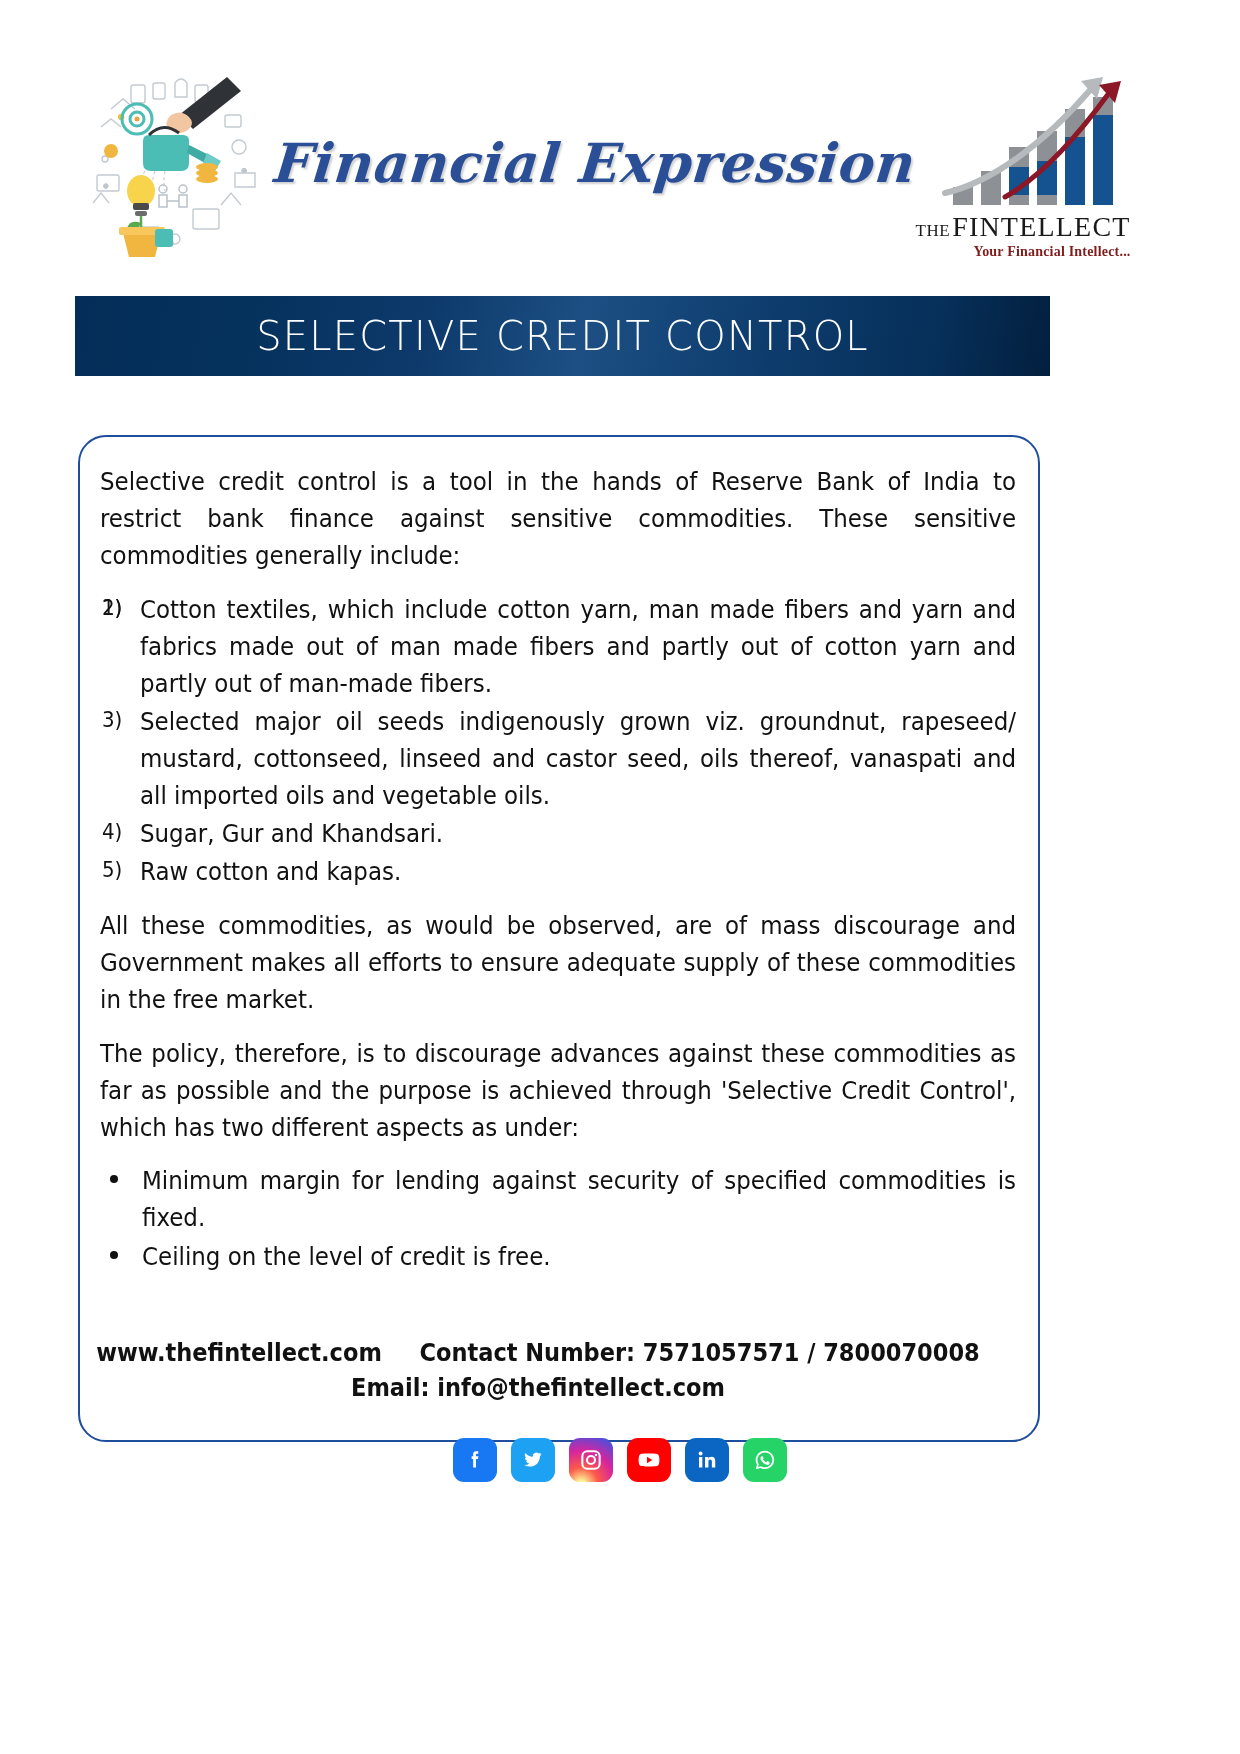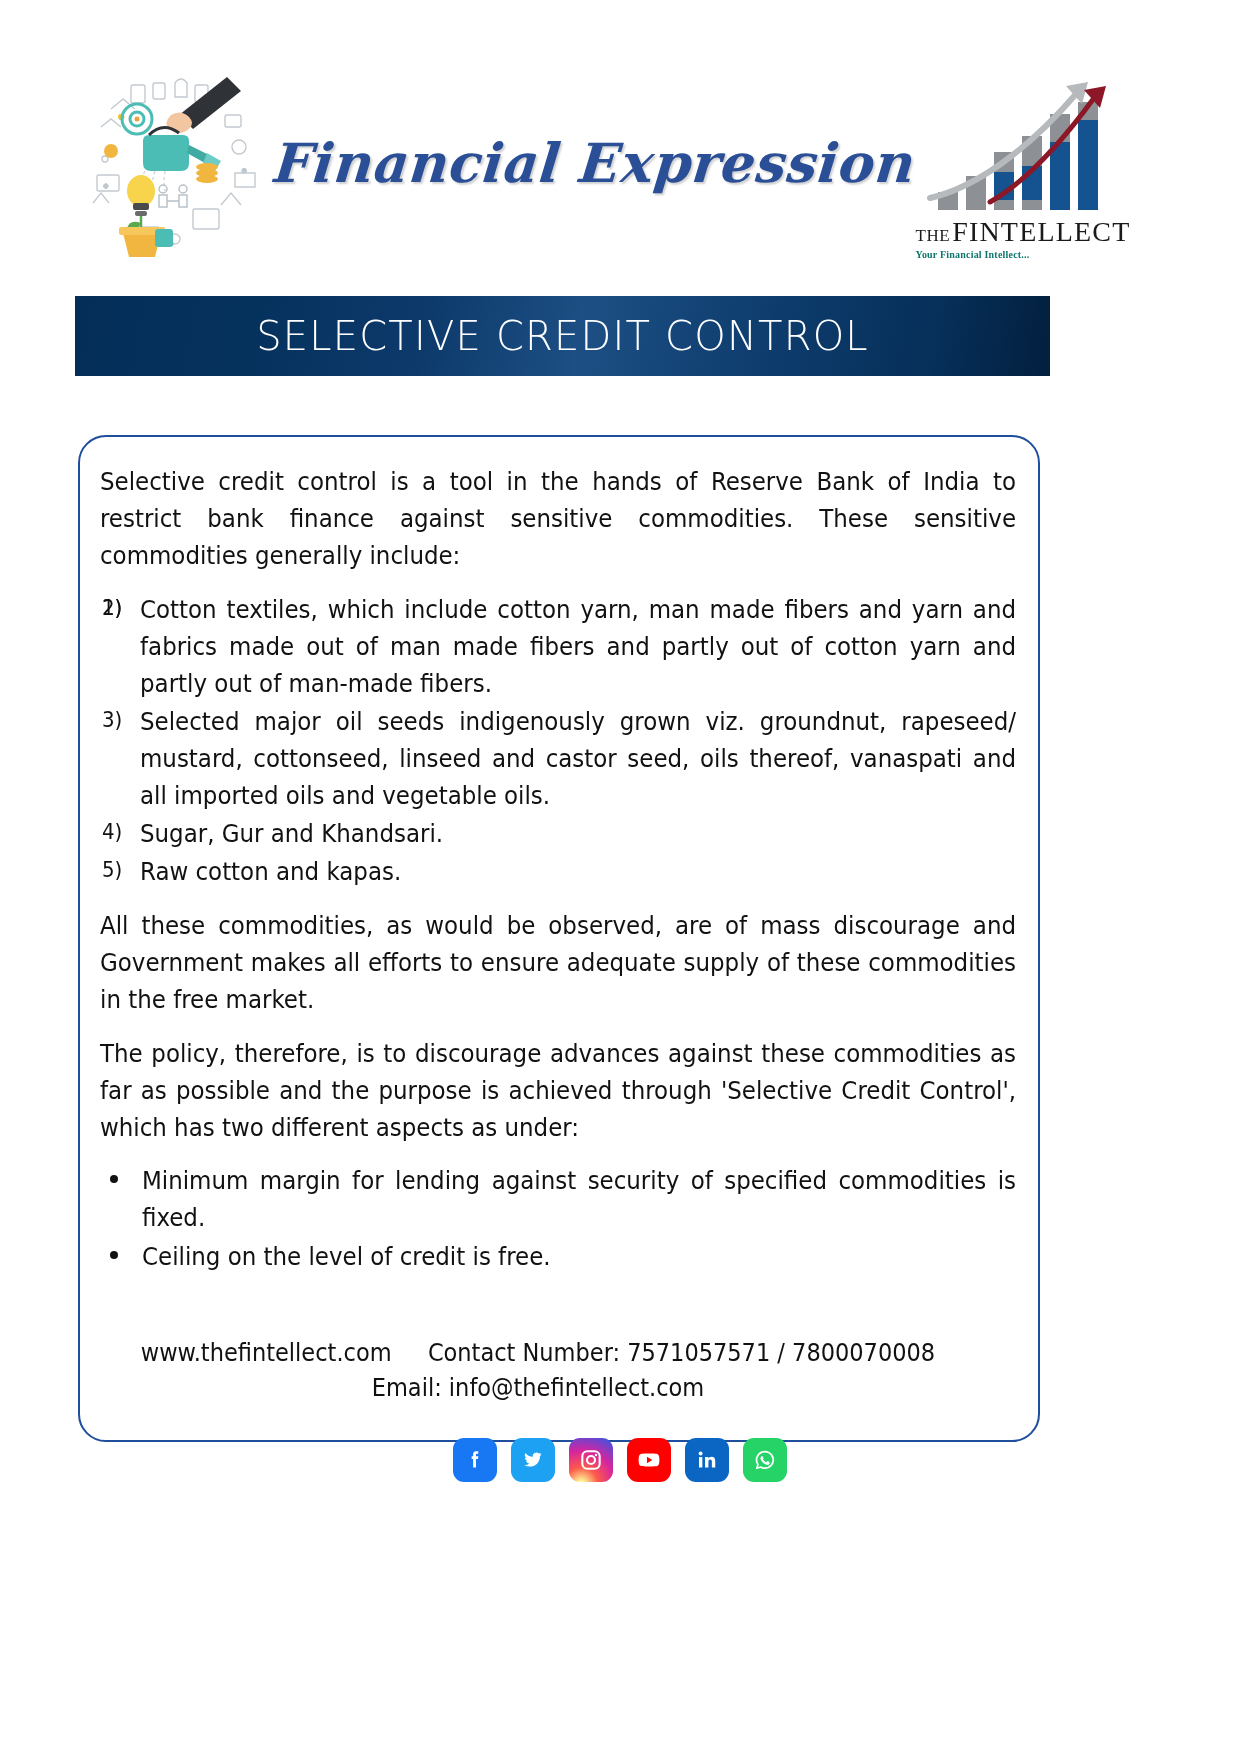--- a/index.html
+++ b/index.html
@@ -72,21 +72,21 @@
 
   
   .brand-logo {
     position: relative;
     width: 215px;
     height: 195px;
     flex: 0 0 auto;
     display: flex;
     flex-direction: column;
     justify-content: flex-end;
-    align-items: flex-start;
+    align-items: flex-end;
   }
   .brand-chart { position: relative; width: 200px; height: 140px; }
   .brand-chart svg { position: absolute; left: 0; top: 0; }
 
   .brand-name {
     display: flex;
     align-items: baseline;
     justify-content: center;
     font-family: "Liberation Serif", serif;
     color: #1a1a1a;
@@ -98,22 +98,22 @@
     letter-spacing: 0.5px;
     margin-right: 2px;
   }
   .brand-name .fintellect {
     font-size: 28px;
     letter-spacing: 1.2px;
   }
   .brand-tagline {
     font-family: "Liberation Serif", serif;
     font-weight: 700;
-    font-size: 10px;
-    color: #0f766e;
+    font-size: 14px;
+    color: #7f1d1d;
     margin-top: 3px;
     letter-spacing: 0.2px;
   }
 
   
   .title-banner {
     position: absolute;
     left: 75px;
     top: 296px;
     width: 975px;
@@ -205,20 +205,21 @@
     border-radius: 50%;
   }
 
   
   .footer {
     position: absolute;
     left: 0;
     top: 1335px;
     width: 1076px;
     text-align: center;
+    font-weight: bold;
   }
   .footer-line {
     font-family: "DejaVu Sans Condensed", "Liberation Sans Narrow", "Liberation Sans", sans-serif;
     font-stretch: condensed;
     font-size: 25px;
     color: #111111;
     line-height: 1.4;
   }
   .footer-line .spacer { display: inline-block; width: 22px; }
 

